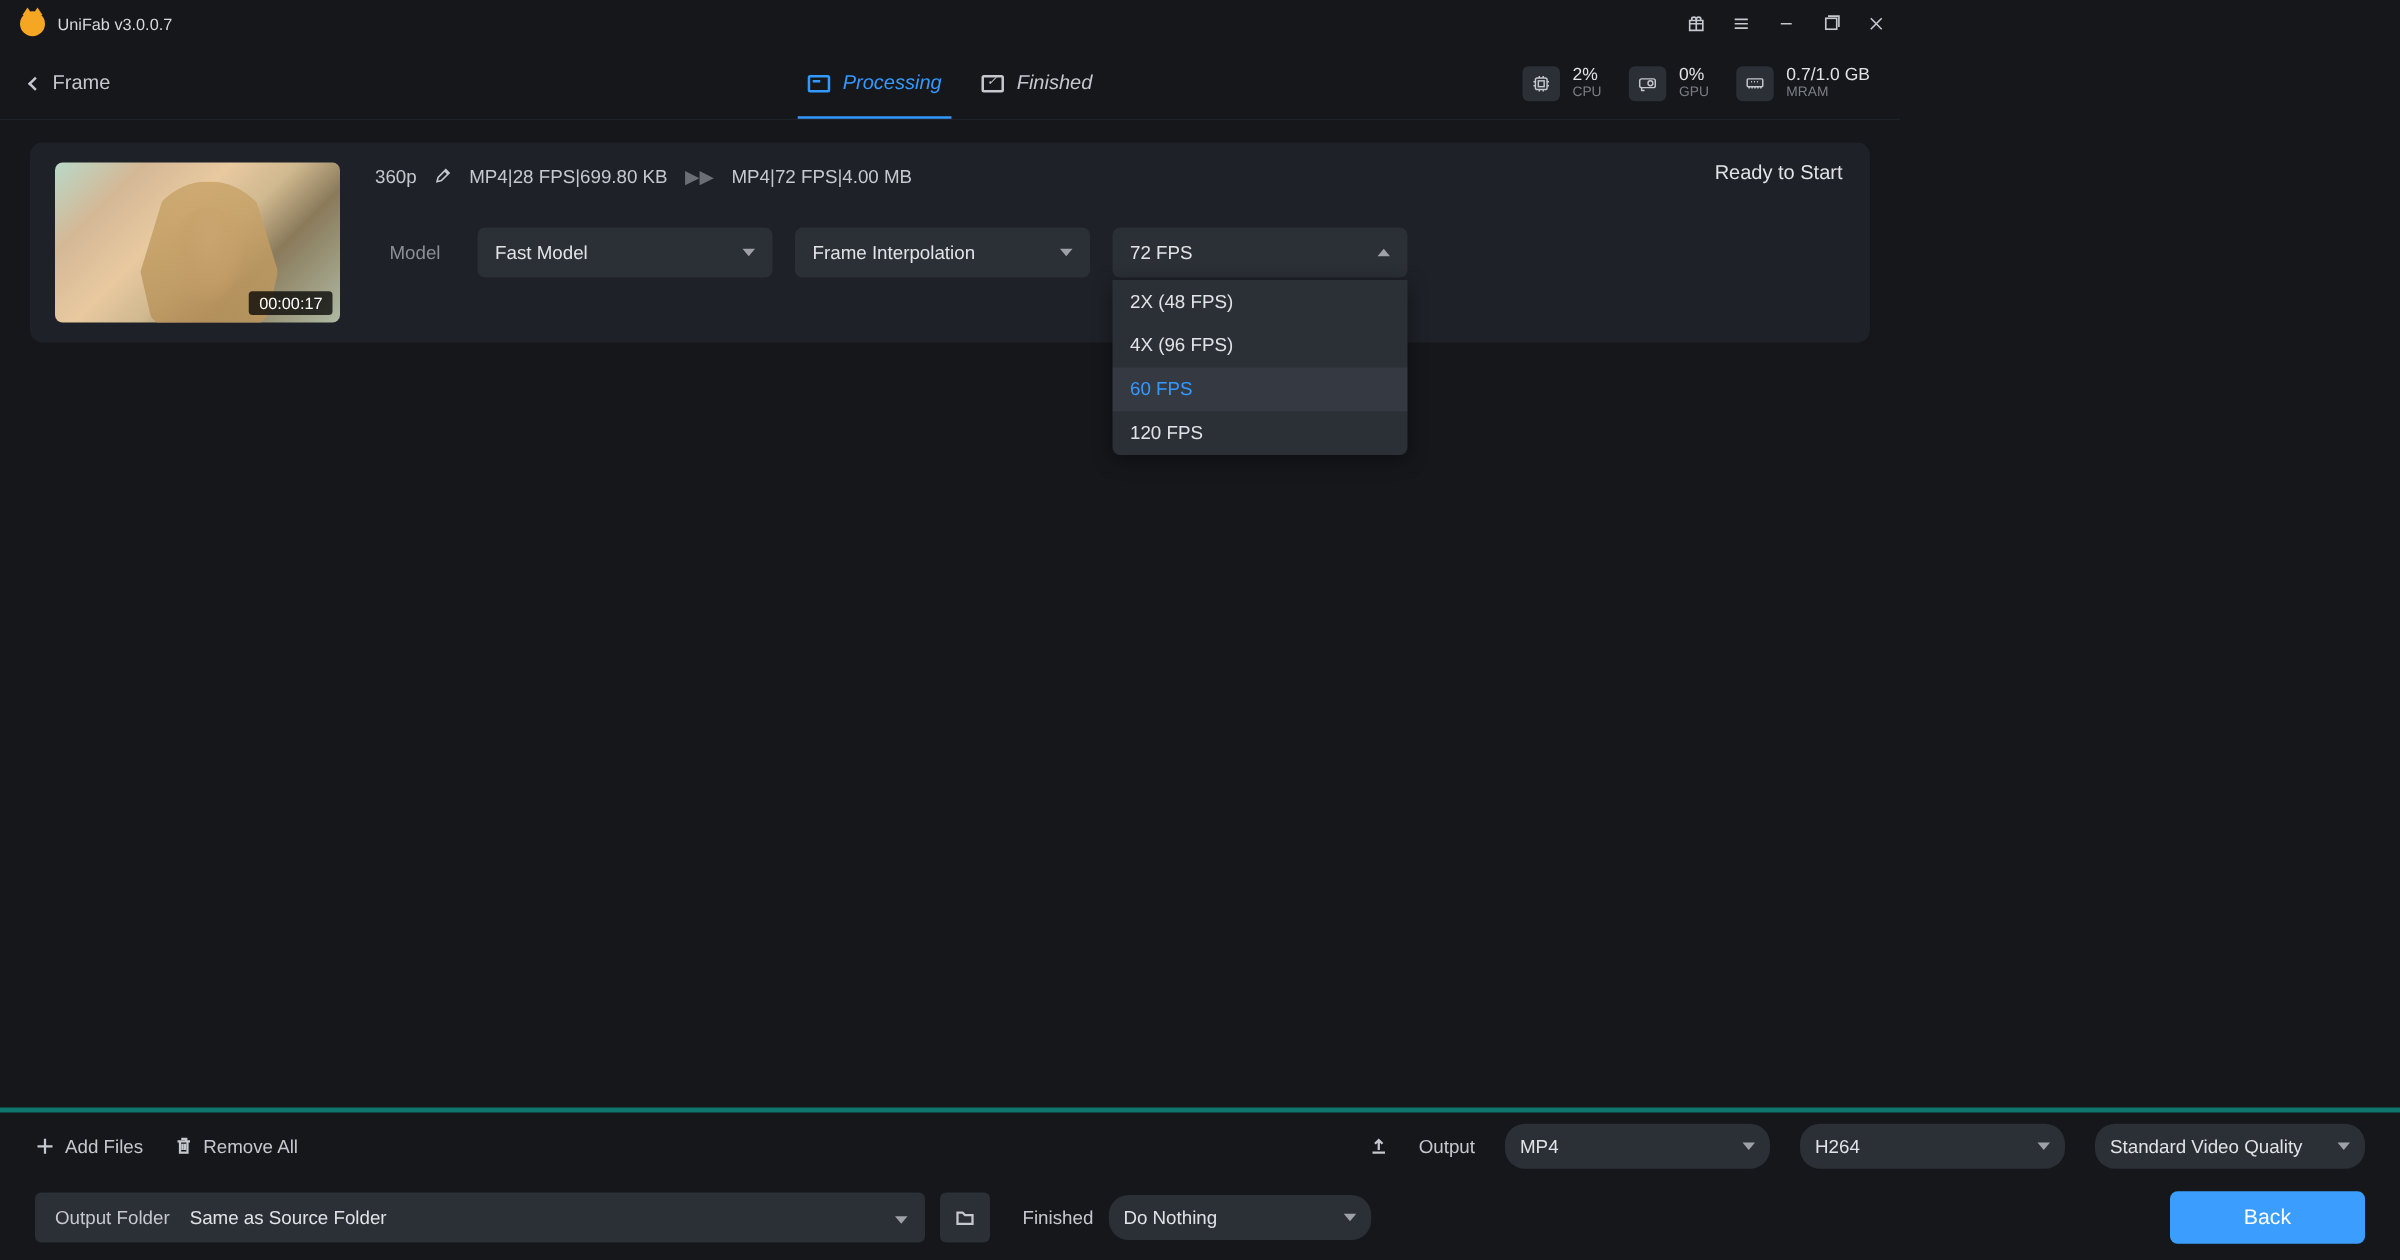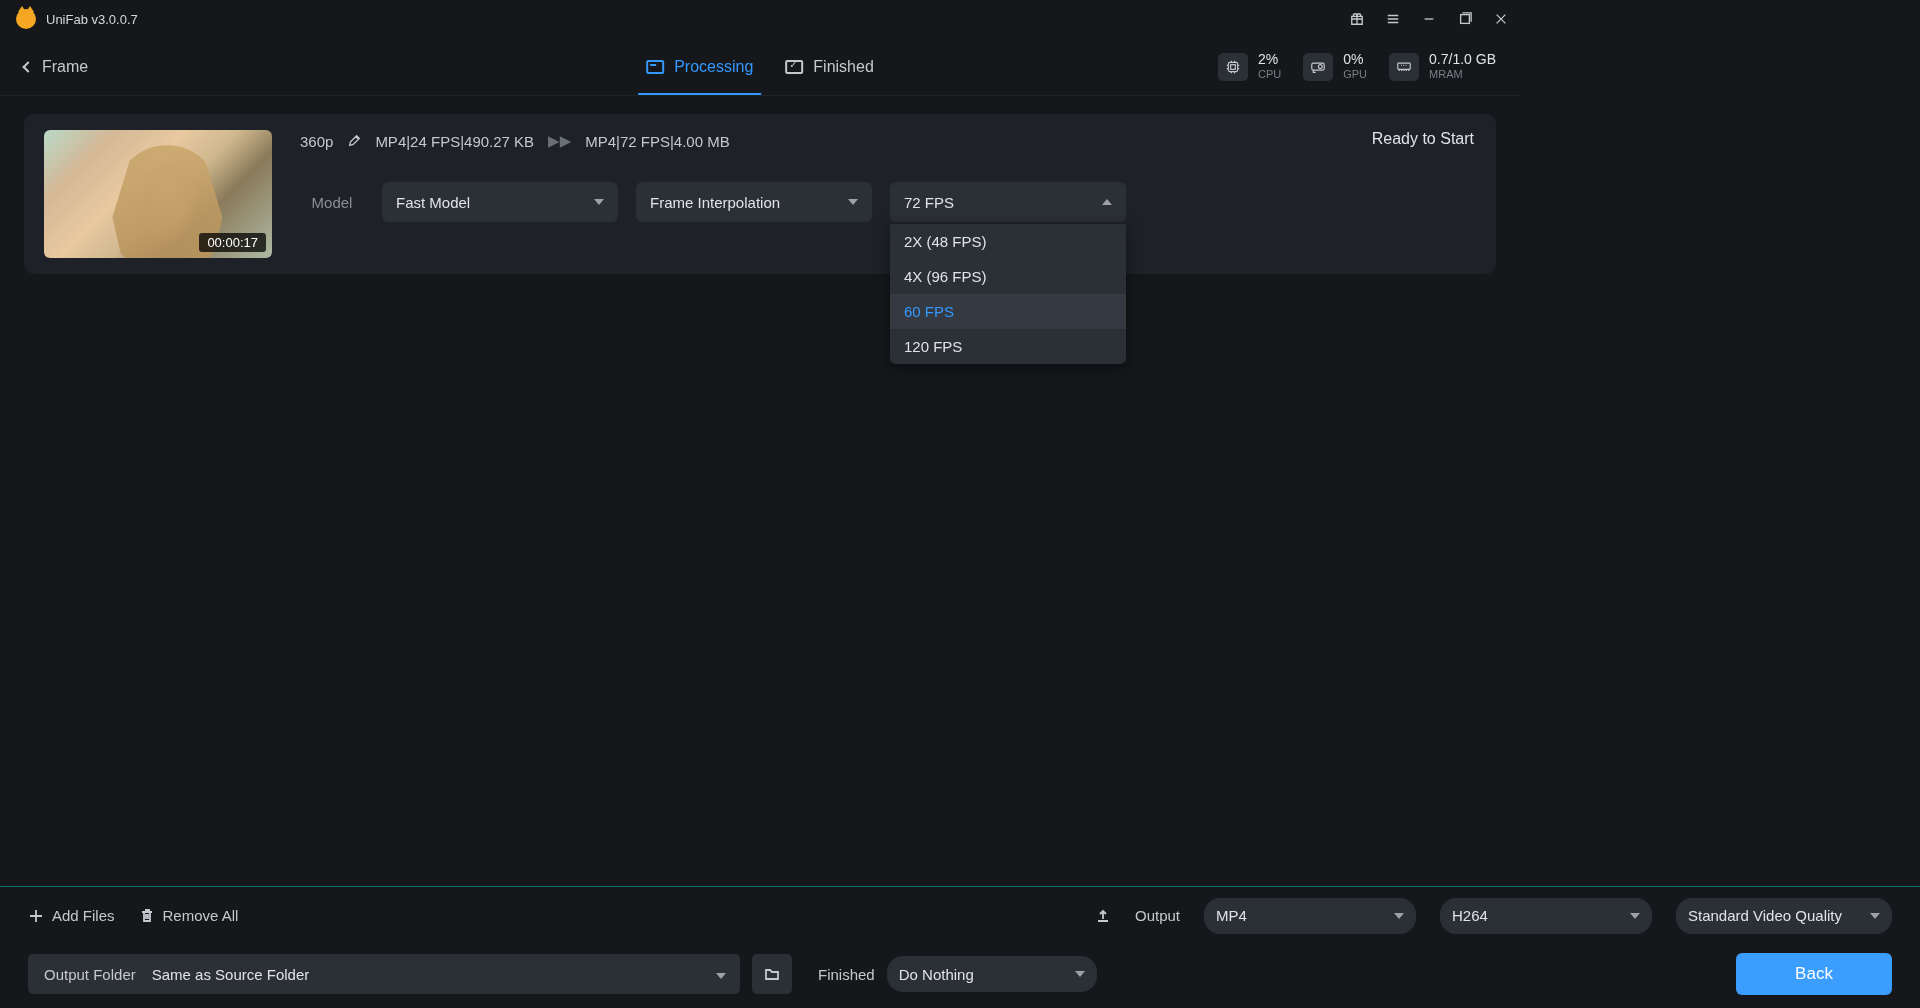--- a/index.html
+++ b/index.html
@@ -12,21 +12,21 @@
 .app-title { font-size: 13px; color: #d6d8db; }
 .titlebar-spacer { flex: 1; }
 .titlecontrols { display:flex; gap:22px; align-items:center; }
 .titlecontrols .tc { color:#c5c8cc; cursor:pointer; font-size:14px; }
 .tc-svg { width:14px; height:14px; display:block; stroke:#c5c8cc; stroke-width:1.5; fill:none; }
 
 .topbar { height: 58px; display:flex; align-items:center; padding: 0 24px; border-bottom:1px solid #1f2228; position:relative; }
 .back-btn { display:flex; align-items:center; gap:10px; color:#c5c8cc; cursor:pointer; font-size:16px; }
 .chev-left { width:8px; height:8px; border-left:2px solid #c5c8cc; border-bottom:2px solid #c5c8cc; transform:rotate(45deg); }
 
-.tabs { position:absolute; left:50%; transform:translateX(-50%); display:flex; gap:32px; height:100%; align-items:center; }
+.tabs { position:absolute; left:50%; transform:translateX(-50%); display:flex; gap:32px; height:100%; align-items:center;font-style:italic; }
 .tab { display:flex; align-items:center; gap:10px; color:#c5c8cc; font-size:16px; cursor:pointer; height:100%; position:relative; }
 .tab.active { color:#3399ff; }
 .tab.active::after { content:""; position:absolute; bottom:0; left:-8px; right:-8px; height:2px; background:#3399ff; }
 .tab-icon { width:18px; height:14px; border:2px solid currentColor; border-radius:2px; position:relative; }
 .tab-icon::before { content:""; position:absolute; left:2px; top:2px; width:6px; height:2px; background:currentColor; }
 .tab-icon2 { width:18px; height:14px; border:2px solid currentColor; border-radius:2px; position:relative; }
 .tab-icon2::before { content:"✓"; position:absolute; left:2px; top:-3px; font-size:10px; }
 
 .stats { margin-left:auto; display:flex; gap:22px; align-items:center; }
 .stat { display:flex; align-items:center; gap:10px; }
@@ -55,21 +55,21 @@
 .select .caret, .dd .caret { width:0; height:0; border-left:5px solid transparent; border-right:5px solid transparent; border-top:6px solid #9ea2a8; margin-left:14px; }
 .select.open .caret { border-top:none; border-bottom:6px solid #9ea2a8; }
 .sel1 { width:236px; }
 .sel2 { width:236px; }
 .sel3 { width:236px; }
 
 .dropdown { position:absolute; top:42px; left:0; right:0; background:#2b2f36; border-radius:0 0 6px 6px; z-index:10; box-shadow:0 4px 16px rgba(0,0,0,0.4); overflow:hidden; }
 .dd-item { padding:9px 14px; font-size:15px; color:#e1e3e6; cursor:pointer; }
 .dd-item.highlighted { background:#353a42; color:#3399ff; }
 
-.footer1 { position:absolute; bottom:64px; left:0; right:0; height:58px; display:flex; align-items:center; padding:0 28px; border-top:1px solid #0f766e; gap:24px; }
+.footer1 { position:absolute; bottom:64px; left:0; right:0; height:58px; display:flex; align-items:center; padding:0 28px; border-top:4px solid #0f766e; gap:24px; }
 .fbtn { display:flex; align-items:center; gap:8px; color:#c5c8cc; cursor:pointer; font-size:15px; }
 .plus-icon, .trash-icon, .upload-icon, .folder-icon { width:16px; height:16px; stroke:#c5c8cc; stroke-width:1.8; fill:none; }
 .footer1-spacer { flex:1; }
 .output-lbl { color:#c5c8cc; font-size:15px; }
 .dd { background:#2b2f36; border-radius:16px; height:36px; display:flex; align-items:center; padding:0 12px; color:#e1e3e6; font-size:15px; cursor:pointer; justify-content:space-between; }
 .ddw1 { width:212px; }
 .ddw2 { width:212px; }
 .ddw3 { width:216px; }
 
 .footer2 { position:absolute; bottom:10px; left:0; right:0; height:48px; display:flex; align-items:center; padding:0 28px; gap:12px; }
@@ -180,21 +180,21 @@
   <div class="card">
     <div class="thumb">
       <div class="duration">00:00:17</div>
     </div>
     <div class="meta">
       <div class="meta-row1">
         <span>360p</span>
         <svg class="edit-icon" viewBox="0 0 16 16">
             <path d="M3 13l1-4 7-7 3 3-7 7-4 1z M10 3l3 3"></path>
           </svg>
-        <span>MP4|24 FPS|490.27 KB</span>
+        <span>MP4|28 FPS|699.80 KB</span>
         <span class="arrow-sep">▶▶</span>
         <span>MP4|72 FPS|4.00 MB</span>
       </div>
       <div class="model-row">
         <div class="model-label">Model</div>
         <div class="select sel2">
           <span>Fast Model</span>
           <span class="caret"></span>
         </div>
         <div class="select sel1">

